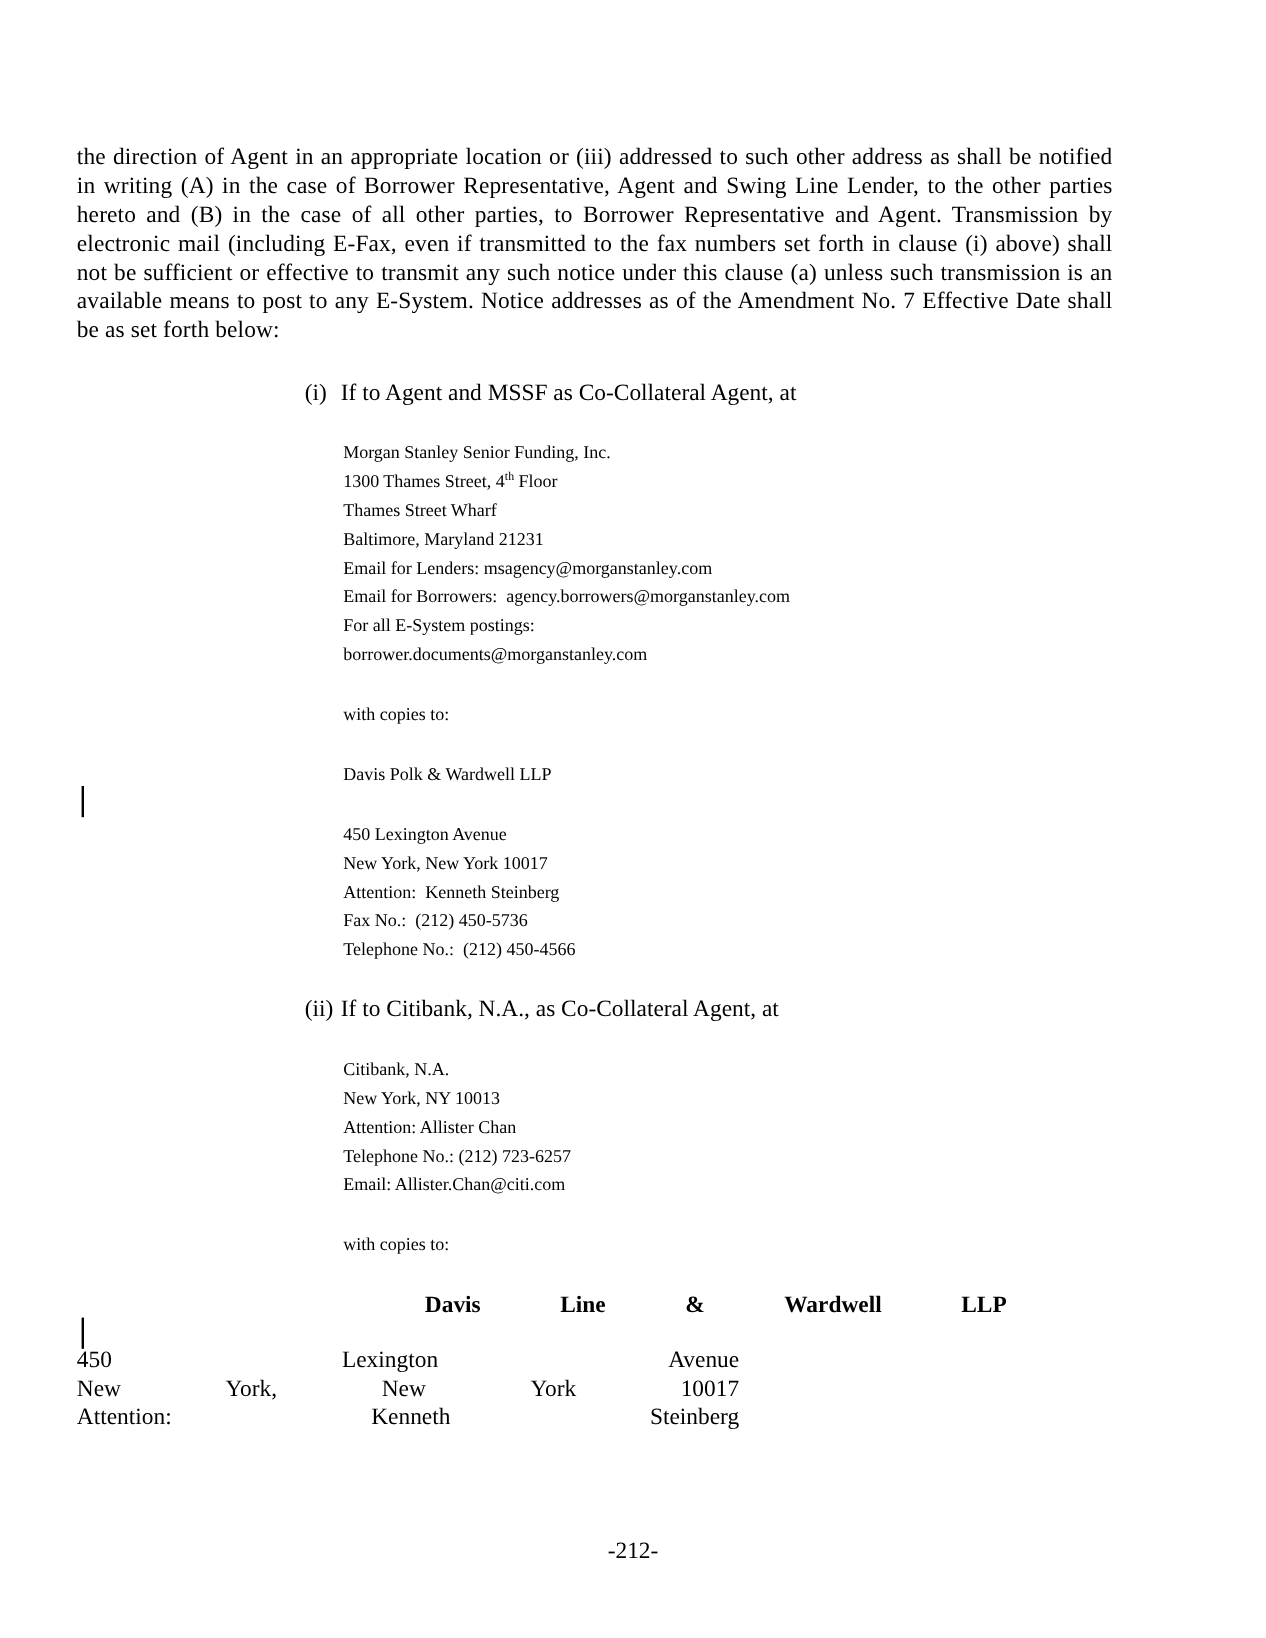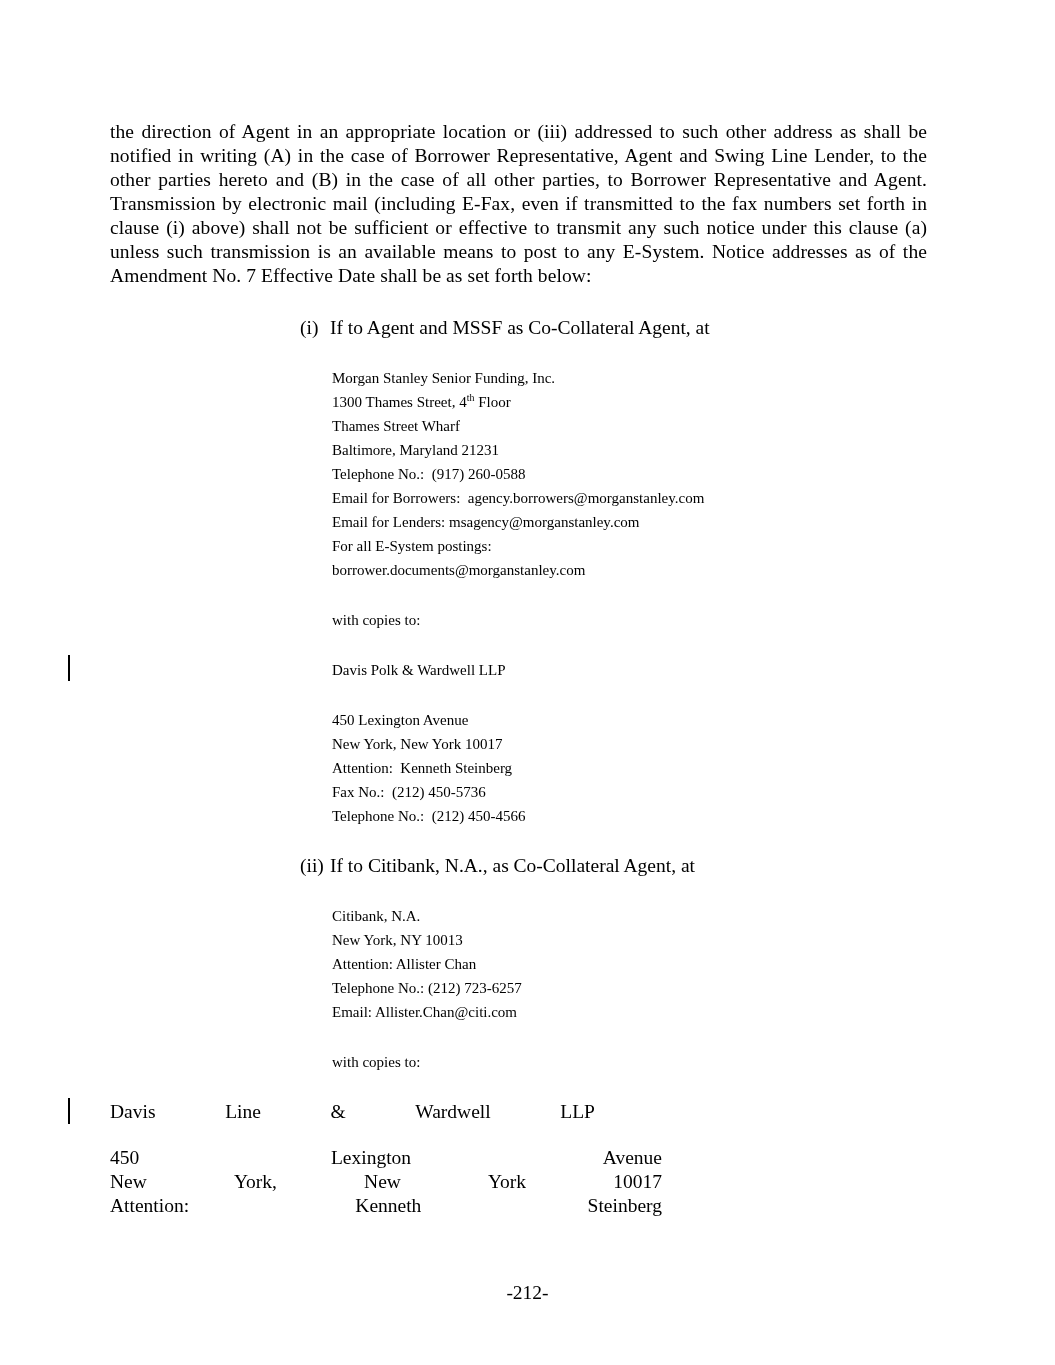--- a/index.html
+++ b/index.html
@@ -13,21 +13,21 @@
     position: relative;
     font-family: "Liberation Serif", "DejaVu Serif", serif;
     color: #000000;
   }
   .page {
     position: absolute;
     left: 0; top: 0;
     width: 1055px;
     height: 1365px;
     box-sizing: border-box;
-    padding: 120px 128px 60px 110px;
+    padding: 120px 128px 60px 64px;
   }
   .body-para {
     font-size: 19.5px;
     line-height: 24px;
     text-align: justify;
     text-justify: inter-word;
     margin: 0 0 28px 0;
     letter-spacing: 0.1px;
   }
   .clause-item {
@@ -60,21 +60,23 @@
   }
   
   .stretch-row {
     font-size: 19.5px;
     line-height: 24px;
     display: flex;
     justify-content: space-between;
     width: 552px;
   }
   .stretch-row.indent-center {
+    margin-left: 290px;
     width: 485px;
+    font-weight: bold;
   }
   .stretch-row span { white-space: pre; }
   .change-bar {
     position: absolute;
     left: 68px;
     width: 2px;
     background: #000;
     height: 26px;
   }
   .page-number {
@@ -96,23 +98,22 @@
   <div class="clause-item">
     <span class="clause-num">(i)</span>
     <span class="clause-text">If to Agent and MSSF as Co-Collateral Agent, at</span>
   </div>
 
   <div class="block">
     <div>Morgan Stanley Senior Funding, Inc.</div>
     <div><span>1300 Thames Street, 4</span><sup>th</sup><span> Floor</span></div>
     <div>Thames Street Wharf</div>
     <div>Baltimore, Maryland 21231</div>
-    <div>Telephone No.:  (917) 260-0588</div>
+    <div>Email for Lenders: msagency@morganstanley.com</div>
     <div>Email for Borrowers:  agency.borrowers@morganstanley.com</div>
-    <div>Email for Lenders: msagency@morganstanley.com</div>
     <div>For all E-System postings:</div>
     <div>borrower.documents@morganstanley.com</div>
   </div>
 
   <div class="block">with copies to:</div>
 
   <div class="change-bar" style="top: 655px;"></div>
 
   <div class="block">Davis Polk &amp; Wardwell LLP</div>
 

